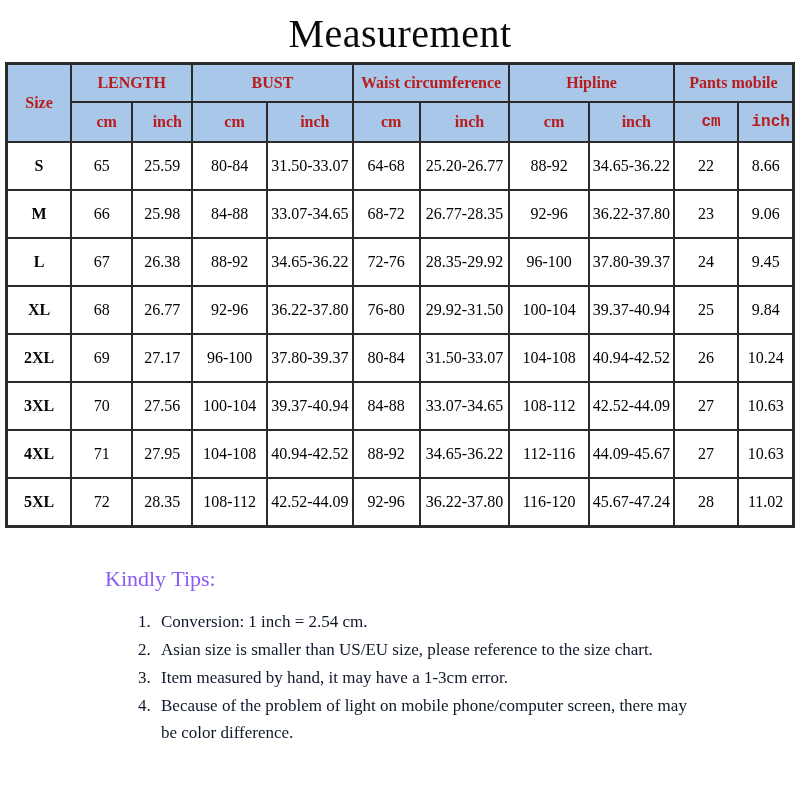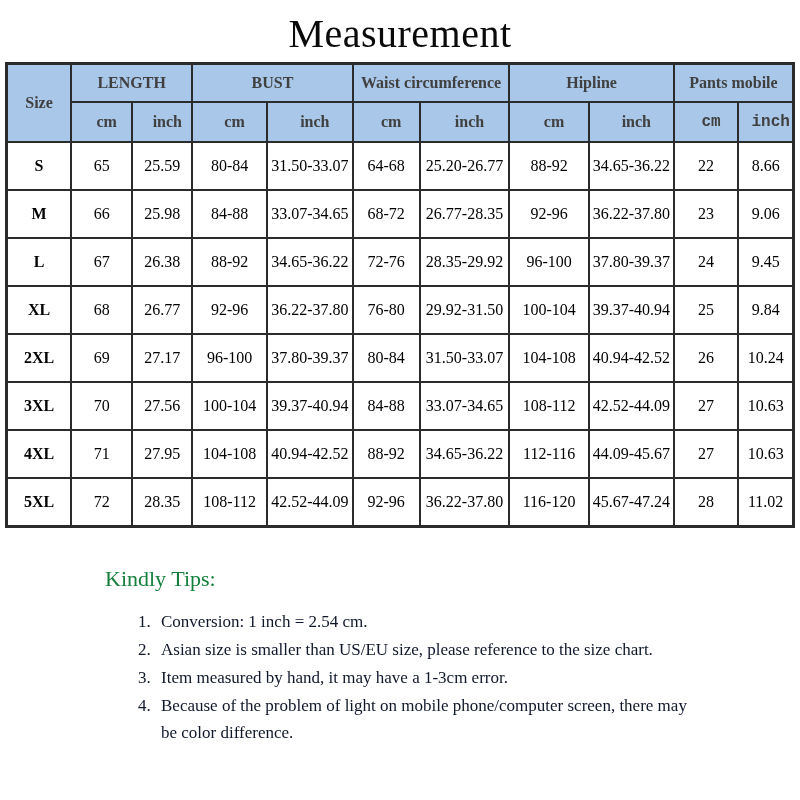--- a/index.html
+++ b/index.html
@@ -32,42 +32,42 @@
   }
   table.size-table th, table.size-table td{
     border:2px solid #2b2b2b;
     text-align:center;
     vertical-align:middle;
     padding:0 2px;
     overflow:hidden;
   }
   table.size-table thead th{
     background:#a9c7e8;
-    color:#404040;
+    color:#b91c1c;
     font-weight:bold;
     font-size:16px;
   }
   tr.header-group-row th{height:36px;}
   tr.header-unit-row th{height:38px;padding-left:12px;}
   .mono-unit{font-family:"Liberation Mono", monospace;font-weight:bold;font-size:15px;}
   table.size-table tbody td{
     height:46px;
     font-size:16px;
     background:#ffffff;
   }
   td.size-cell{font-weight:bold;font-size:17px;}
 
   .tips{
     margin:38px 0 0 105px;
     width:580px;
   }
   .tips-heading{
     font-size:22px;
     font-weight:400;
-    color:#15803d;
+    color:#8b5cf6;
   }
   ol.tips-list{
     margin:16px 0 0 0;
     padding-left:50px;
     font-size:17px;
     line-height:27px;
     color:#0f172a;
     width:545px;
   }
   ol.tips-list li{

